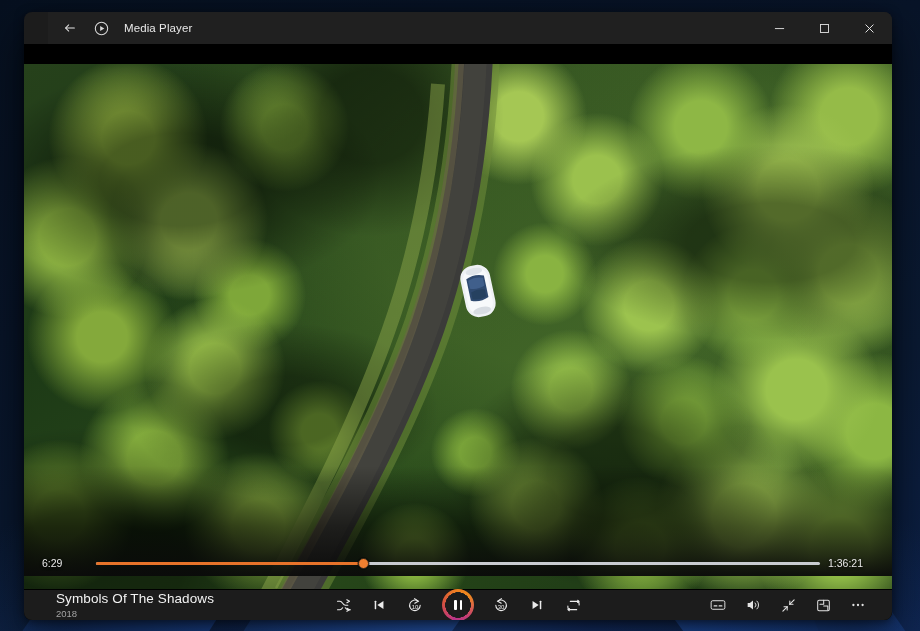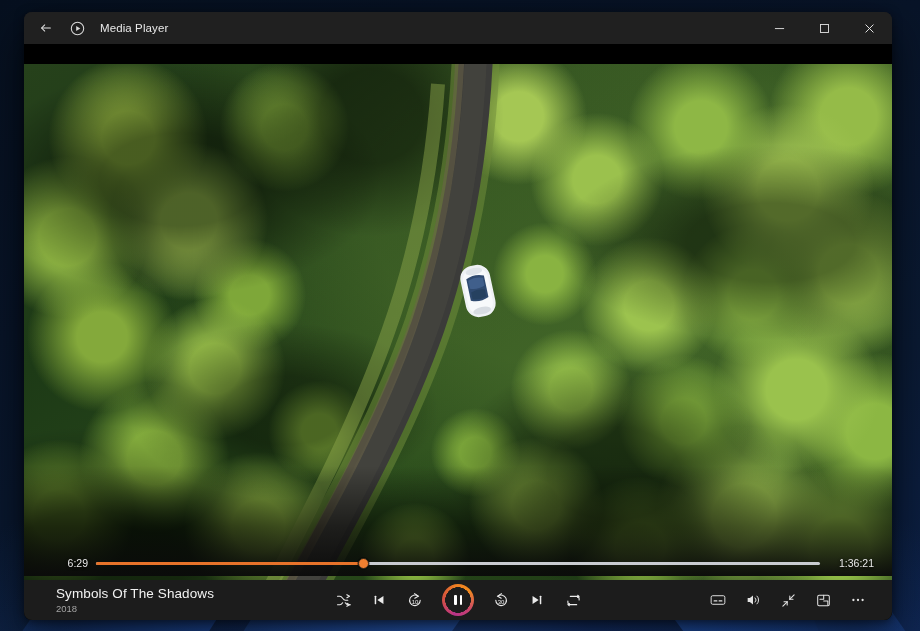--- a/index.html
+++ b/index.html
@@ -35,20 +35,21 @@
          transform:translateX(-50%);
          background:radial-gradient(ellipse at 50% 100%, rgba(70,140,250,.5) 0%, rgba(30,70,170,.18) 45%, rgba(0,0,0,0) 72%); }
 
   
   #window{
     position:absolute; left:24px; top:12px; width:868px; height:608px;
     background:#1c1c1c;
     border-radius:8px;
     overflow:hidden;
     box-shadow:0 18px 45px rgba(0,0,0,.62), 0 2px 10px rgba(0,0,0,.5);
+    padding-left:24px;
   }
 
   
   #titlebar{
     height:32px; background:#202020;
     display:flex; align-items:center;
     position:relative; z-index:6;
   }
   .tb-btn{
     width:32px; height:32px; display:flex; align-items:center; justify-content:center;
@@ -144,39 +145,39 @@
 
   
   #seek-row{
     position:absolute; left:0; right:0; bottom:46px; height:22px;
     display:flex; align-items:center; padding:0 18px; z-index:4;
   }
   .time{
     font-size:10.5px; color:#e9e9e9; width:46px; flex:none;
     text-shadow:0 1px 3px rgba(0,0,0,.9);
   }
-  #time-current{ text-align:right; }
-  #time-total{ text-align:right; }
+  #time-current{ text-align:left; }
+  #time-total{ text-align:left; }
   #seek-track{
     position:relative; flex:1; height:3px; margin:0 8px;
     background:#c9ccd1; border-radius:2px;
   }
   #seek-fill{
     position:absolute; left:0; top:0; height:100%;
     background:#e7732a; border-radius:2px;
   }
   #seek-thumb{
     position:absolute; top:50%; width:11px; height:11px; margin-top:-5.5px; margin-left:-5.5px;
     border-radius:50%; background:#f07f30; border:1.5px solid #2a2118;
     box-shadow:0 0 0 1px rgba(0,0,0,.35);
   }
 
   
   #controlbar{
-    position:absolute; left:0; right:0; bottom:0; height:40px;
+    position:absolute; left:0; right:0; bottom:0; height:30px;
     background:#1c1c1c;
     display:flex; align-items:center; z-index:5;
   }
   #track-meta{
     position:absolute; left:32px; top:50%; transform:translateY(-50%);
     line-height:1.12;
   }
   #track-title{ font-size:13.5px; color:#f2f2f2; font-weight:400; letter-spacing:.1px; }
   #track-year{ font-size:9.5px; color:#a3a3a3; margin-top:3px; }
 

